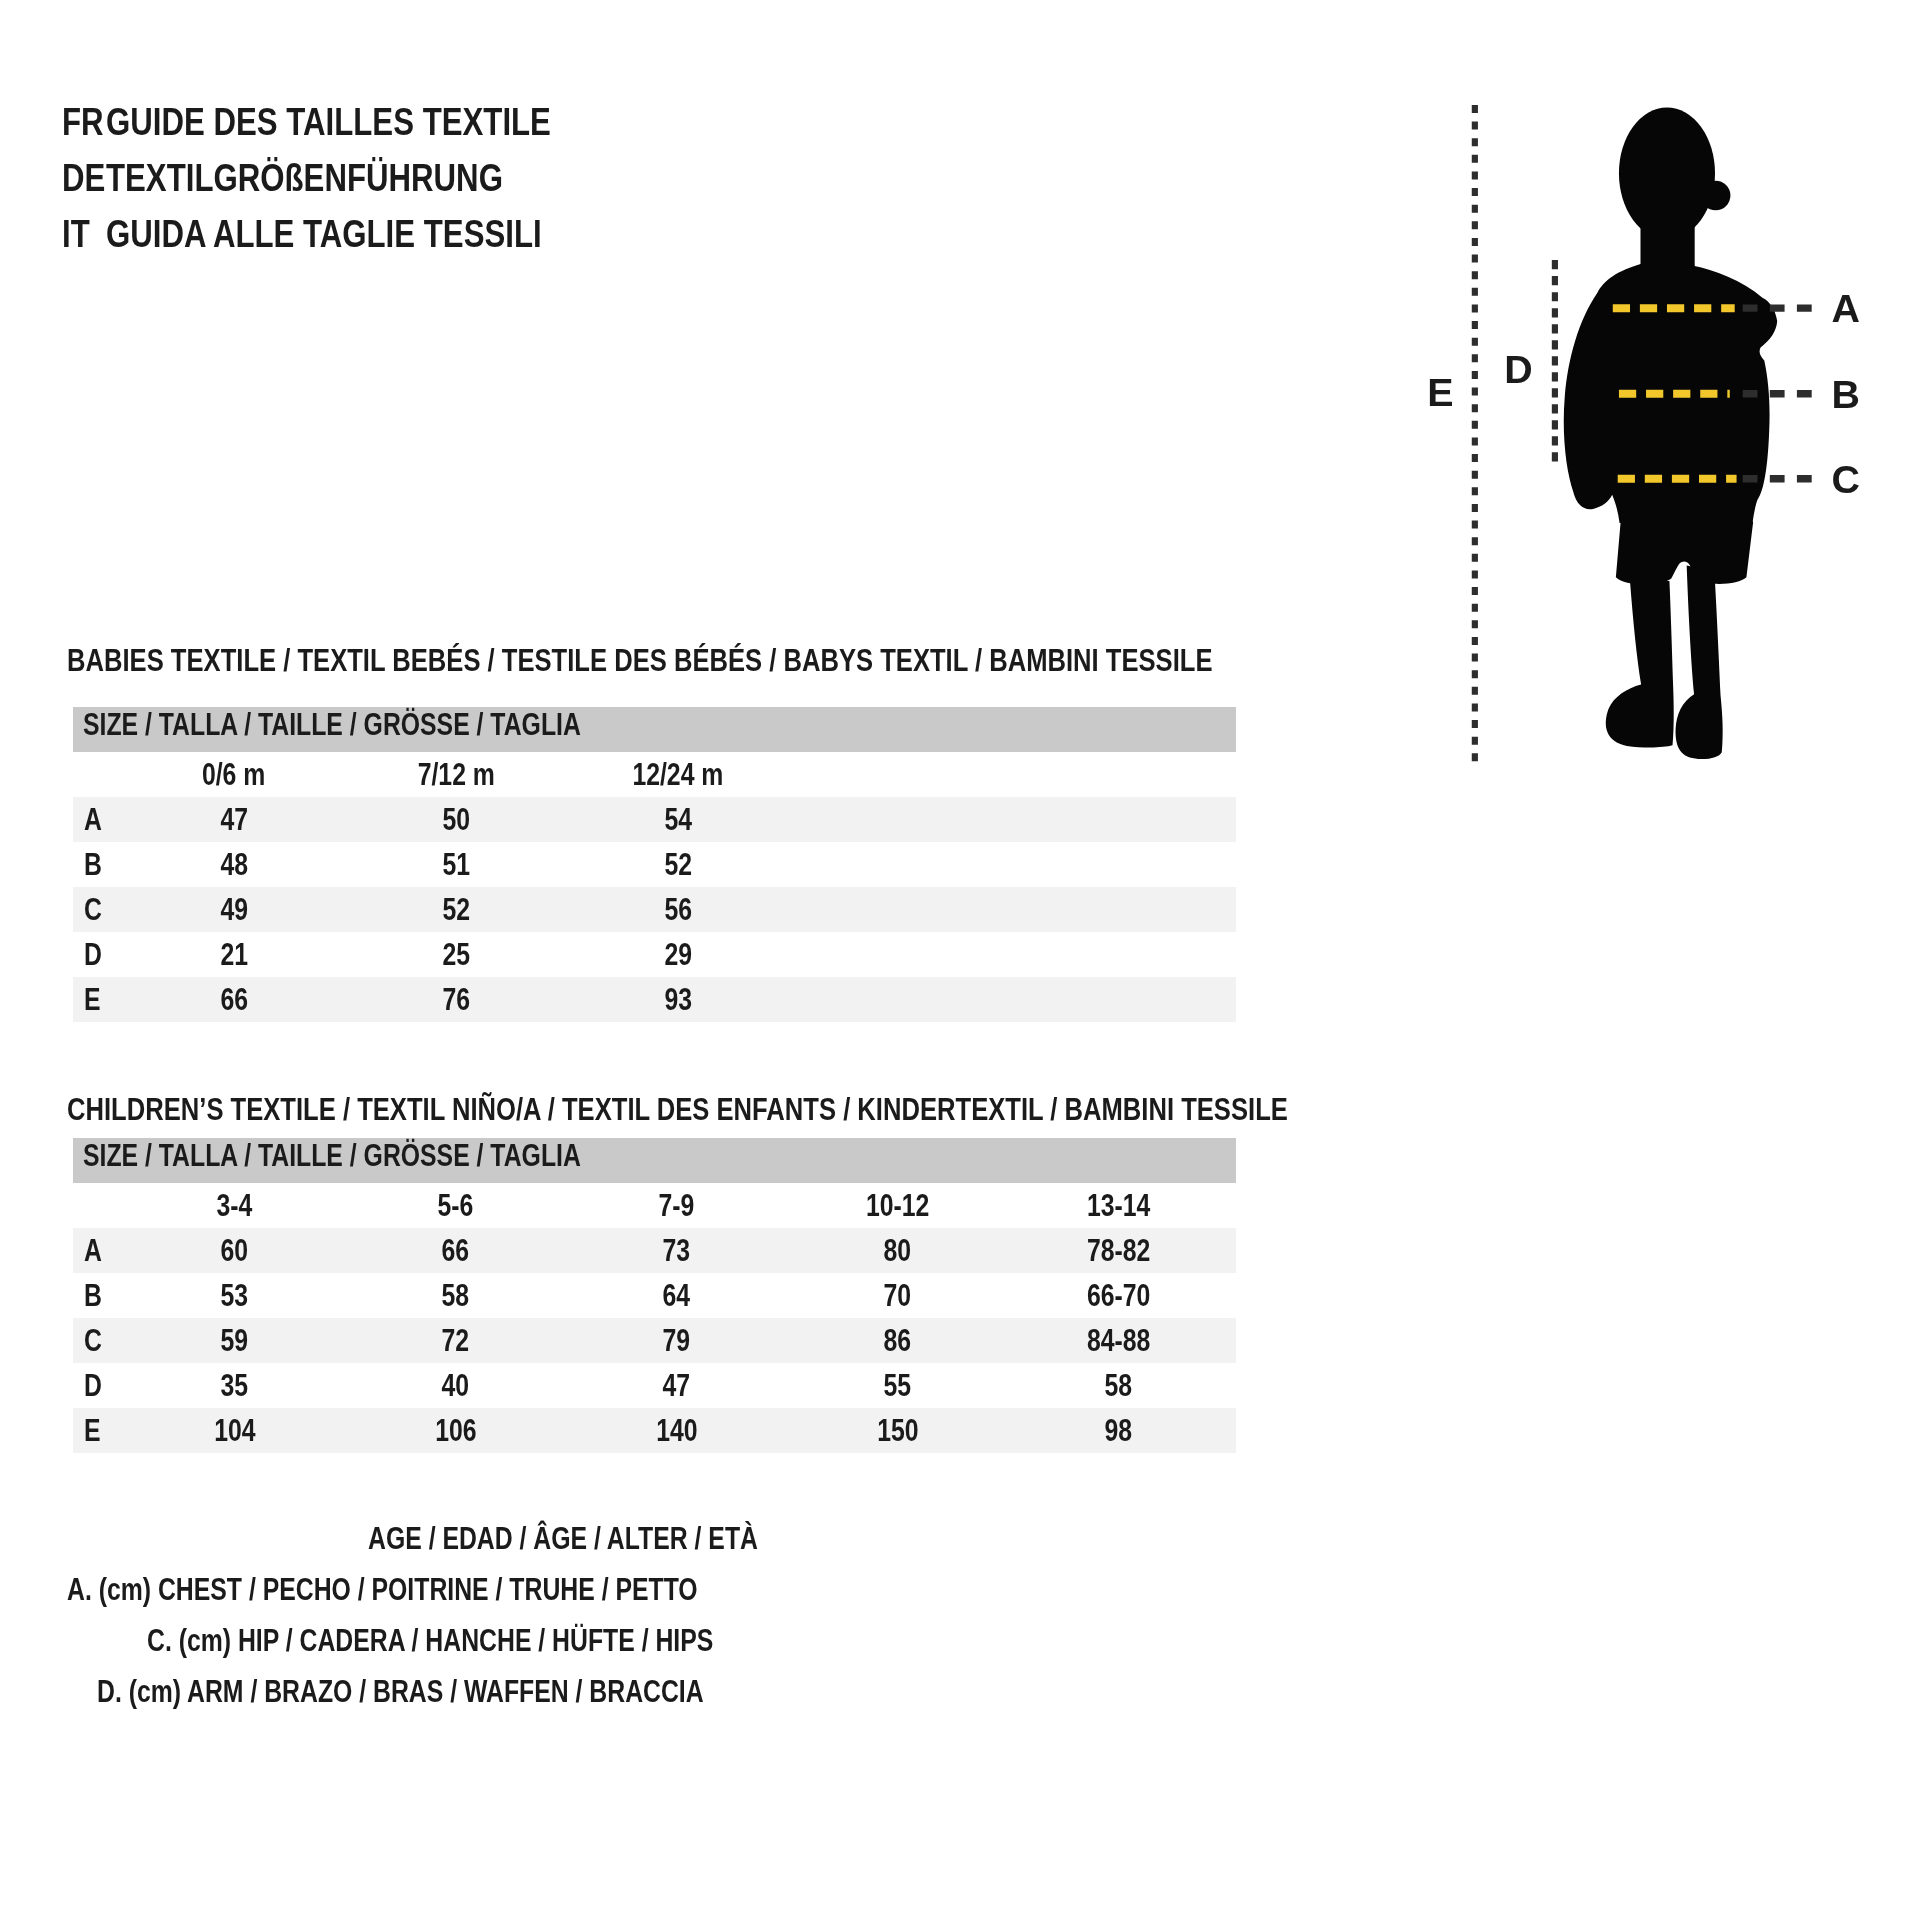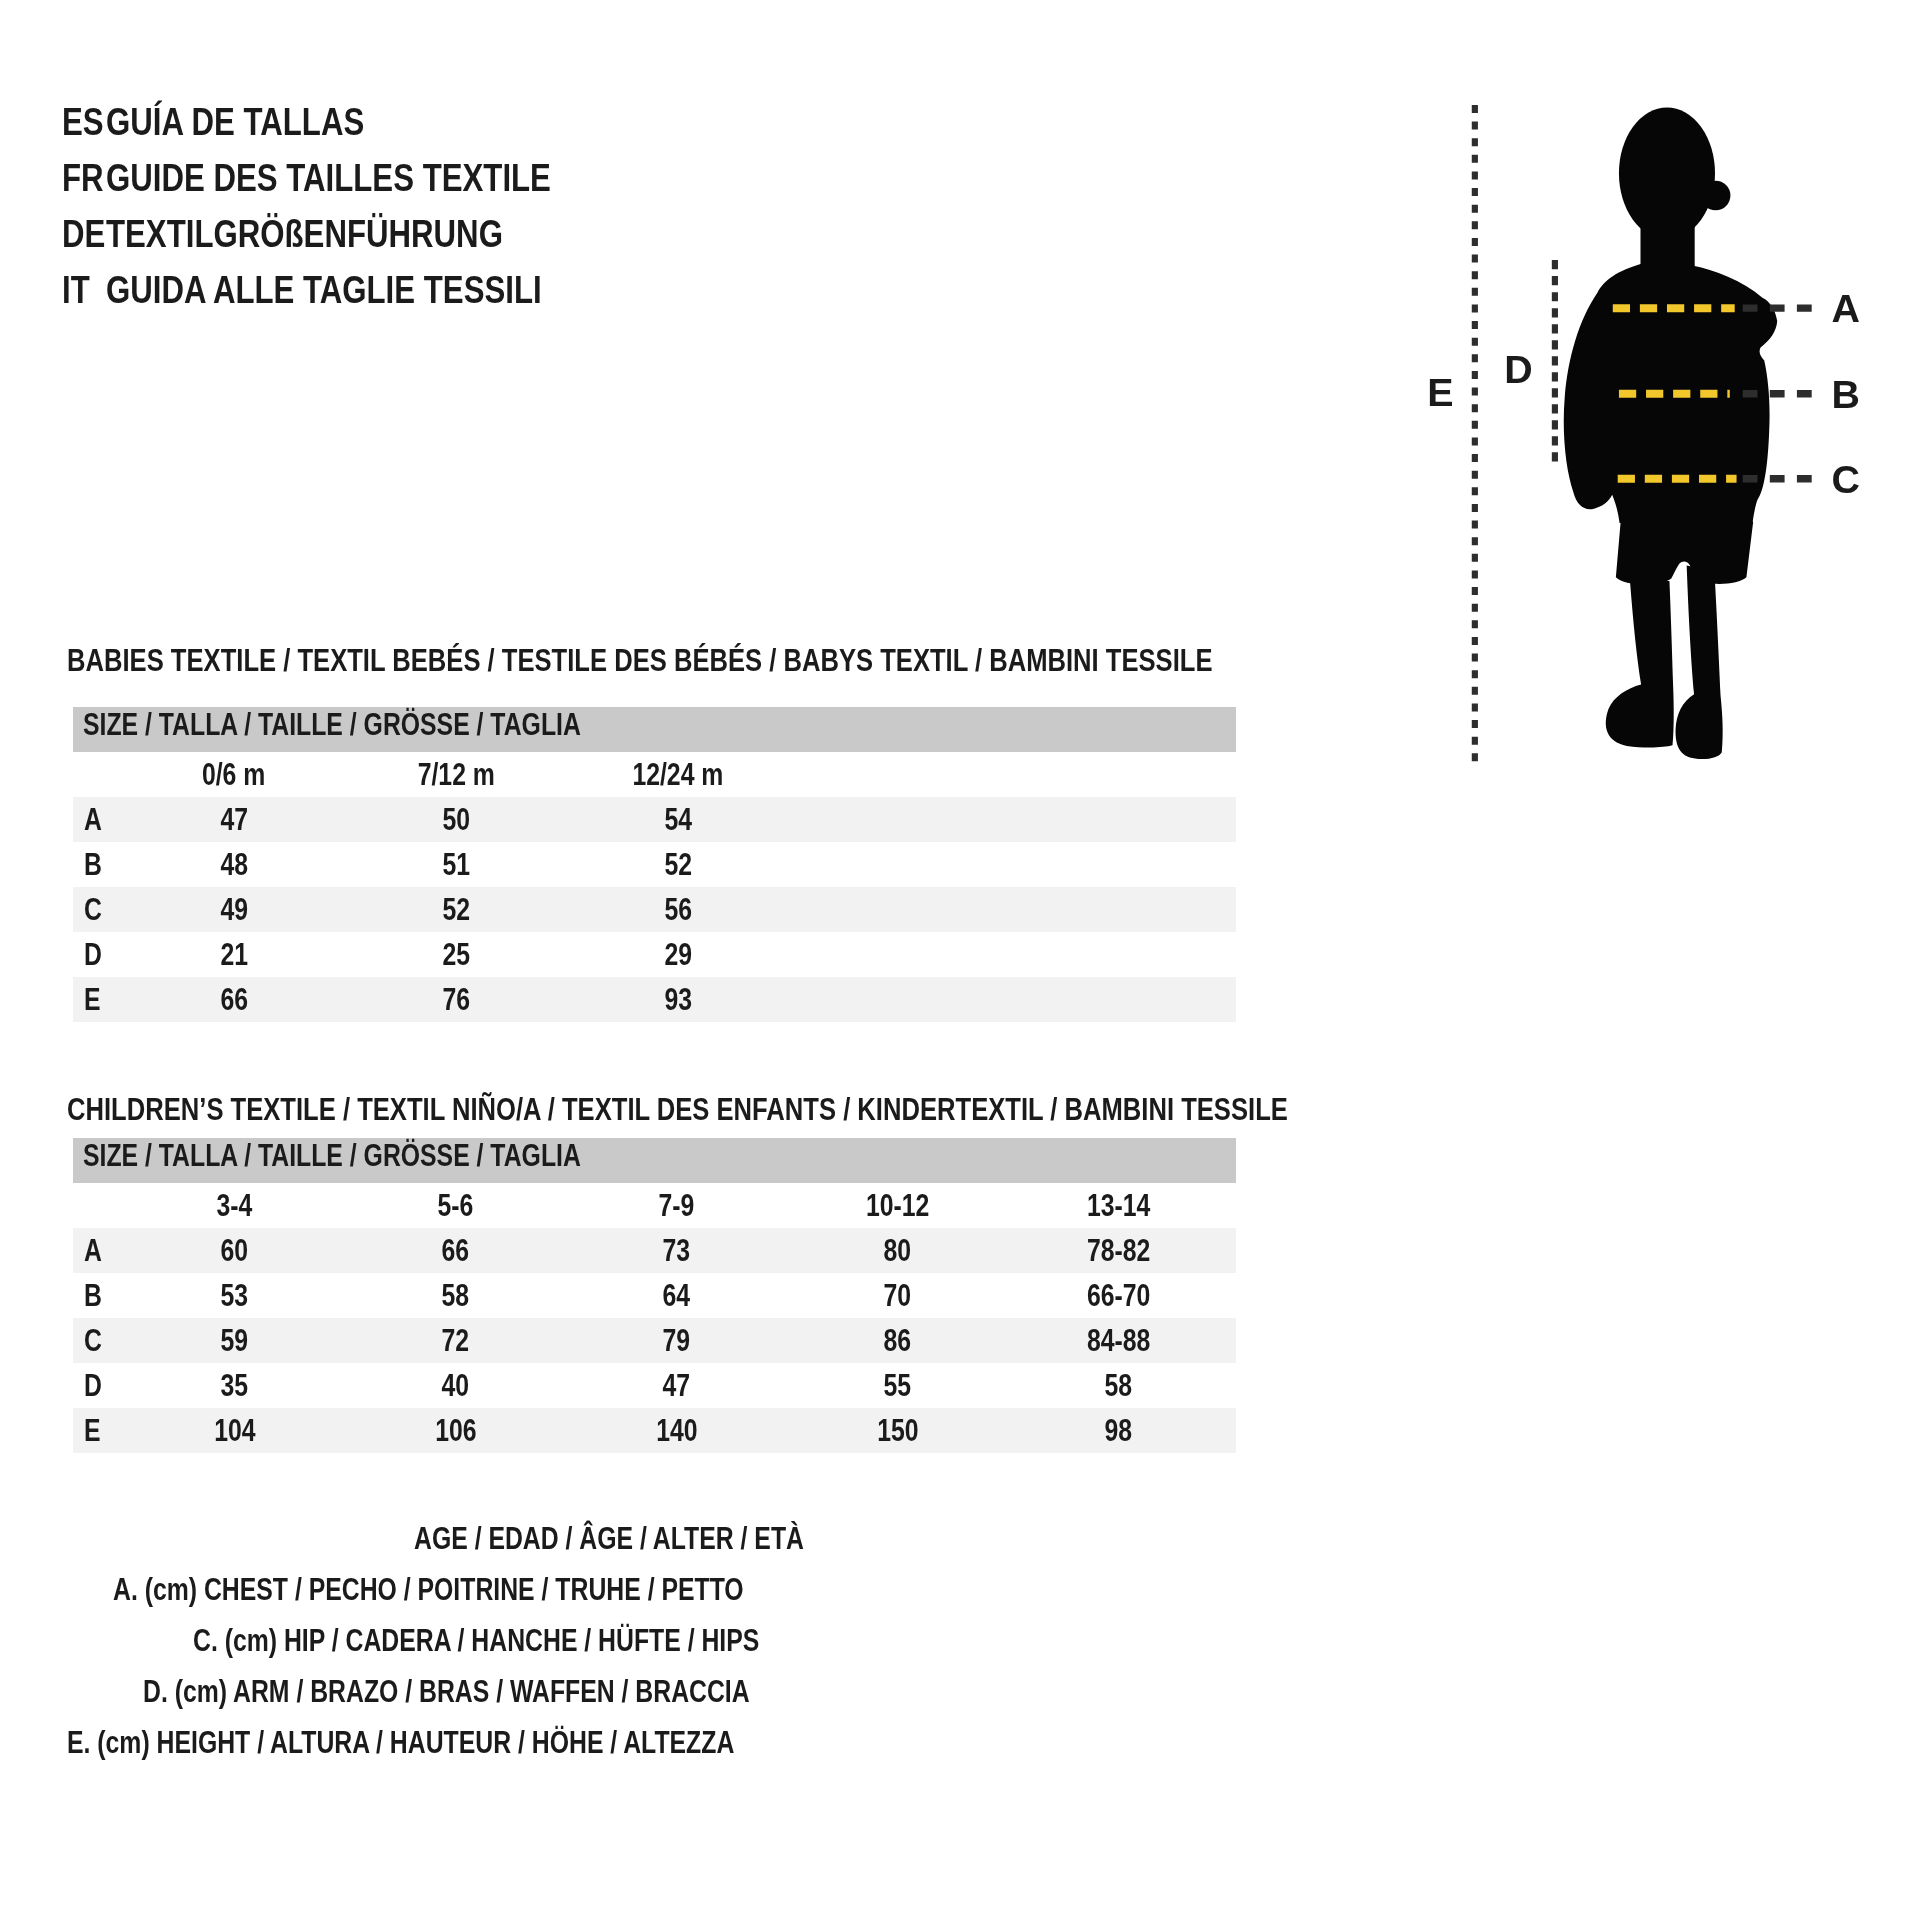--- a/index.html
+++ b/index.html
@@ -41,24 +41,20 @@
   #figure-wrap{position:absolute;left:1405px;top:92px;width:487px;height:702px;}
   #figure-wrap svg{display:block;width:100%;height:100%;}
   .meas-label{font-family:"Liberation Sans",sans-serif;font-weight:bold;font-size:64px;fill:#1b1b1b;}
 </style>
 </head>
 <body>
 
 <div id="page">
 
   <div id="lang-header">
-    <div class="lang-row">
-      <span class="lang-code"><span class="cnd">ES</span></span>
-      <span class="cnd">GUÍA DE TALLAS</span>
-    </div>
     <div class="lang-row">
       <span class="lang-code"><span class="cnd">FR</span></span>
       <span class="cnd">GUIDE DES TAILLES TEXTILE</span>
     </div>
     <div class="lang-row">
       <span class="lang-code"><span class="cnd">DE</span></span>
       <span class="cnd">TEXTILGRÖßENFÜHRUNG</span>
     </div>
     <div class="lang-row">
       <span class="lang-code"><span class="cnd">IT</span></span>
@@ -246,17 +242,16 @@
       <div class="cell-c"><span class="cnd">98</span></div>
       <div></div>
     </div>
   </div>
 
   <div id="legend">
     <div><span class="cnd">AGE / EDAD / ÂGE / ALTER / ETÀ</span></div>
     <div><span class="cnd">A. (cm) CHEST / PECHO / POITRINE / TRUHE / PETTO</span></div>
     <div><span class="cnd">C. (cm) HIP / CADERA / HANCHE / HÜFTE / HIPS</span></div>
     <div><span class="cnd">D. (cm) ARM / BRAZO / BRAS / WAFFEN / BRACCIA</span></div>
-    <div><span class="cnd">E. (cm) HEIGHT / ALTURA / HAUTEUR / HÖHE / ALTEZZA</span></div>
   </div>
 
 </div>
 
 
 </body></html>

